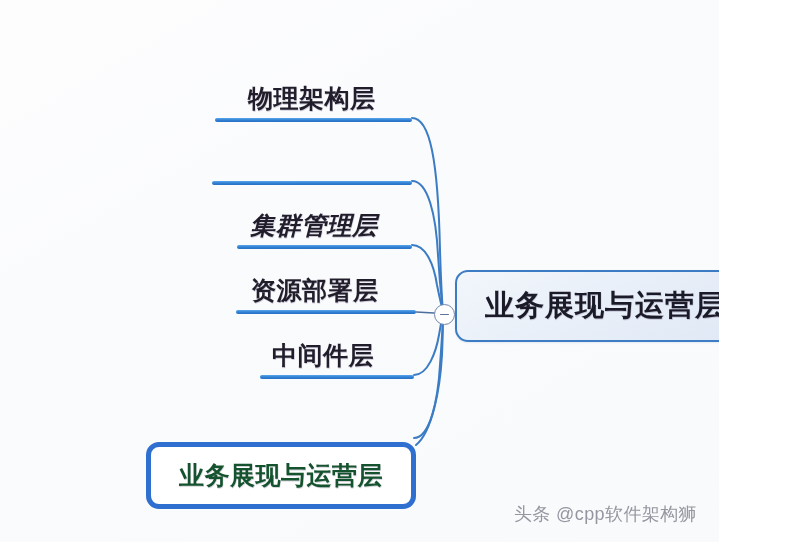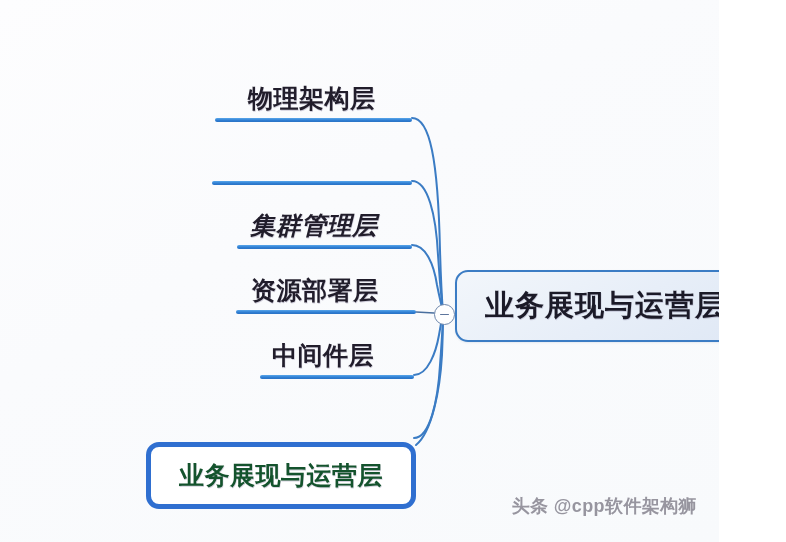--- a/index.html
+++ b/index.html
@@ -107,23 +107,23 @@
     width: 9px;
     height: 1.6px;
     background: #5d759c;
     border-radius: 1px;
   }
 
   
   #watermark {
     position: absolute;
     right: 22px;
-    bottom: 24px;
+    bottom: 16px;
     font-size: 18px;
-    font-weight: 700;
+    font-weight: 400;
     color: #8f8d98;
     letter-spacing: 0.4px;
     white-space: nowrap;
     opacity: 0.92;
   }
 </style>
 </head>
 <body>
 
 <div id="canvas">

